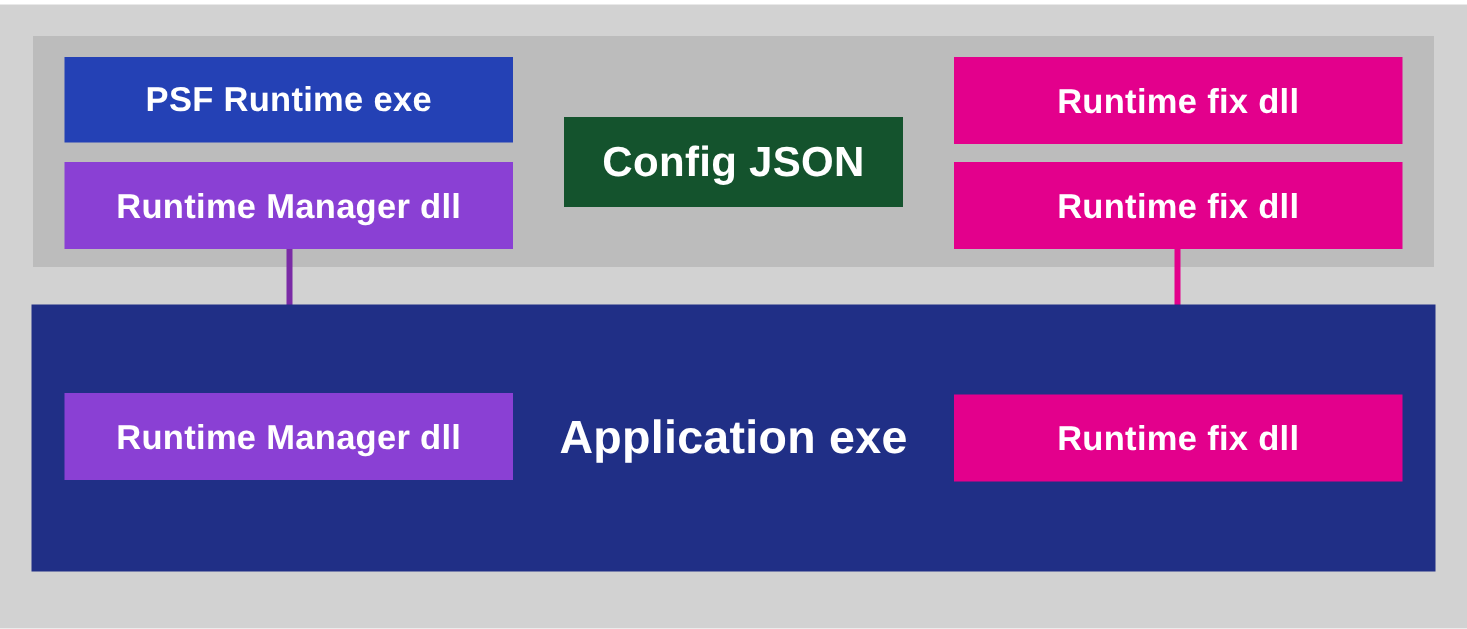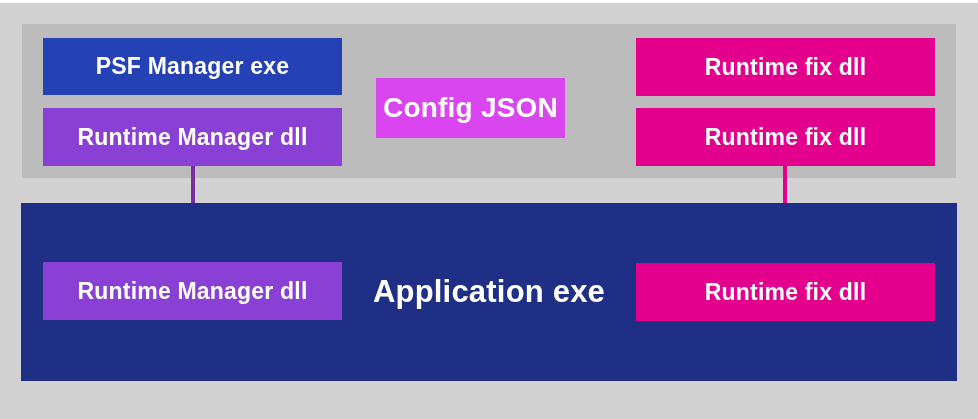--- a/index.html
+++ b/index.html
@@ -43,21 +43,21 @@
     justify-content: center;
     color: #ffffff;
     font-size: 23px;
     font-weight: 600;
     letter-spacing: 0.2px;
     text-align: center;
   }
 
   .launcher-box      { left: 21px;  top: 14px; width: 299px; height: 57px; background: #2441b5; }
   .manager-box-top   { left: 21px;  top: 84px; width: 299px; height: 58px; background: #8a40d4; }
-  .config-box        { left: 354px; top: 54px; width: 189px; height: 60px; background: #d946ef; font-size: 28px; }
+  .config-box        { left: 354px; top: 54px; width: 226px; height: 60px; background: #14532d; font-size: 28px; }
   .fix-box-1         { left: 614px; top: 14px; width: 299px; height: 58px; background: #e3008c; }
   .fix-box-2         { left: 614px; top: 84px; width: 299px; height: 58px; background: #e3008c; }
 
   .manager-box-bottom { left: 22px;  top: 59px; width: 299px; height: 58px; background: #8a40d4; }
   .fix-box-bottom     { left: 615px; top: 60px; width: 299px; height: 58px; background: #e3008c; }
 
   .app-title {
     position: absolute;
     left: 321px; top: 0;
     width: 294px; height: 178px;
@@ -80,21 +80,21 @@
   .arrow-magenta { left: 775px; top: 166px; }
 </style>
 </head>
 <body>
 
 <div class="stage">
   <div class="top-sliver"></div>
 
   <div class="package-container">
     <div class="box launcher-box">
-      <span>PSF Manager exe</span>
+      <span>PSF Runtime exe</span>
     </div>
     <div class="box manager-box-top">
       <span>Runtime Manager dll</span>
     </div>
     <div class="box config-box">
       <span>Config JSON</span>
     </div>
     <div class="box fix-box-1">
       <span>Runtime fix dll</span>
     </div>

